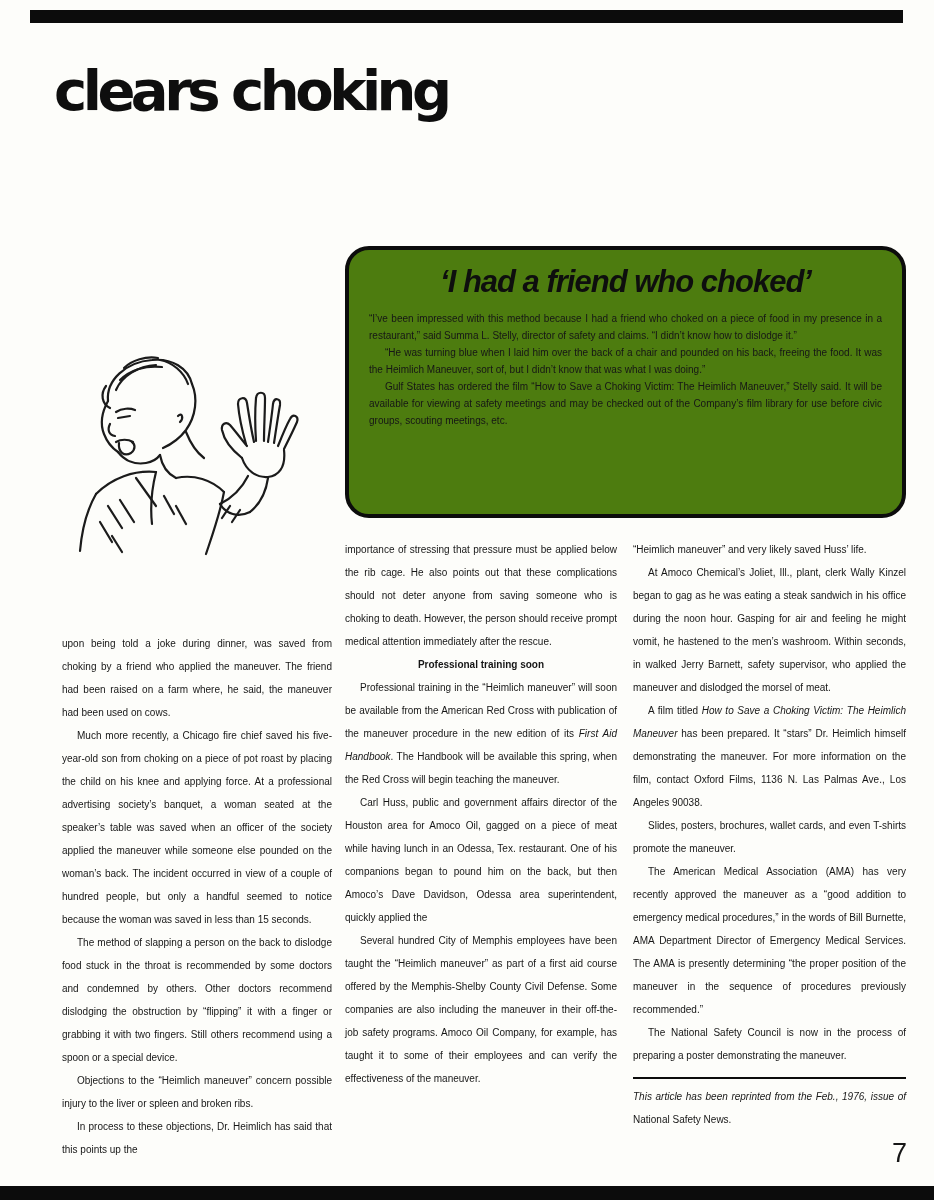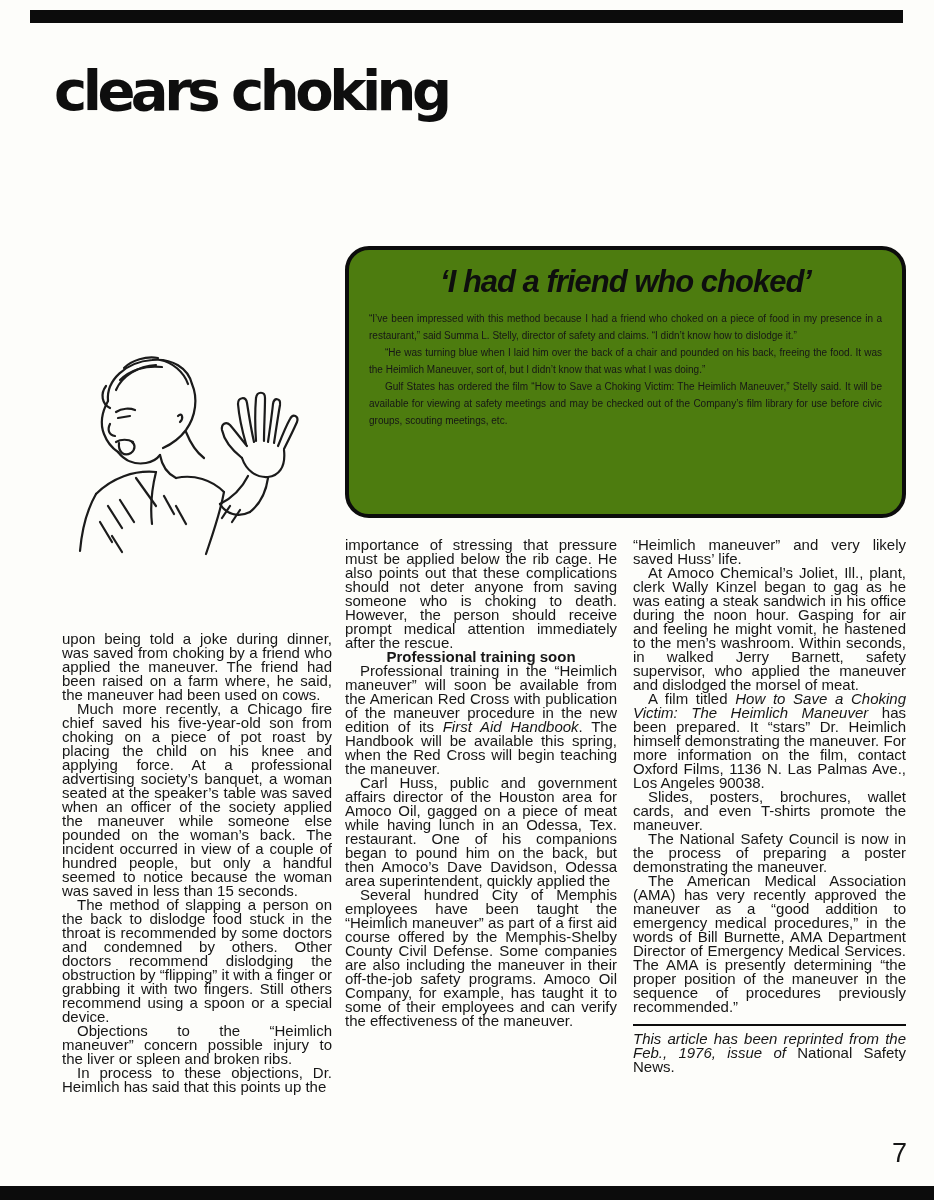--- a/index.html
+++ b/index.html
@@ -21,21 +21,21 @@
     border:4px solid #0c0c0c; border-radius:24px; background:#4d7c0f;
     padding:12px 20px 10px;
   }
   .quote-title {
     text-align:center; font-size:31px; font-weight:bold; font-style:italic;
     letter-spacing:-1px; margin:2px 0 10px; color:#0e0e0e;
   }
   .quote-box p { font-size:10px; line-height:17px; text-align:justify; }
   .quote-box p + p { text-indent:16px; }
   .illustration { position:absolute; left:60px; top:346px; }
-  .col { position:absolute; font-size:15px; line-height:14px; text-align:justify; }
+  .col { position:absolute; font-size:10px; line-height:23px; text-align:justify; }
   .col p { margin:0; }
   .col p.ind { text-indent:15px; }
   .col-left  { left:62px;  top:632px; width:270px; }
   .col-mid   { left:345px; top:538px; width:272px; }
   .col-right { left:633px; top:538px; width:273px; }
   .subhead { text-align:center; font-weight:bold; margin:8px 0; }
   .reprint-rule { border:none; border-top:2px solid #0c0c0c; margin:10px 0 6px; }
   .reprint .ital { font-style:italic; }
   .reprint .roman { font-style:normal; }
   .page-number { position:absolute; right:27px; top:1138px; font-size:27px; color:#161616; }
@@ -124,22 +124,22 @@
     <p class="ind"><span>Professional training in the “Heimlich maneuver” will soon be available from the American Red Cross with publication of the maneuver procedure in the new edition of its </span><i>First Aid Handbook</i><span>. The Handbook will be available this spring, when the Red Cross will begin teaching the maneuver.</span></p>
     <p class="ind">Carl Huss, public and government affairs director of the Houston area for Amoco Oil, gagged on a piece of meat while having lunch in an Odessa, Tex. restaurant. One of his companions began to pound him on the back, but then Amoco’s Dave Davidson, Odessa area superintendent, quickly applied the</p>
     <p class="ind">Several hundred City of Memphis employees have been taught the “Heimlich maneuver” as part of a first aid course offered by the Memphis-Shelby County Civil Defense. Some companies are also including the maneuver in their off-the-job safety programs. Amoco Oil Company, for example, has taught it to some of their employees and can verify the effectiveness of the maneuver.</p>
   </div>
 
   <div class="col col-right">
     <p>“Heimlich maneuver” and very likely saved Huss’ life.</p>
     <p class="ind">At Amoco Chemical’s Joliet, Ill., plant, clerk Wally Kinzel began to gag as he was eating a steak sandwich in his office during the noon hour. Gasping for air and feeling he might vomit, he hastened to the men’s washroom. Within seconds, in walked Jerry Barnett, safety supervisor, who applied the maneuver and dislodged the morsel of meat.</p>
     <p class="ind"><span>A film titled </span><i>How to Save a Choking Victim: The Heimlich Maneuver</i><span> has been prepared. It “stars” Dr. Heimlich himself demonstrating the maneuver. For more information on the film, contact Oxford Films, 1136 N. Las Palmas Ave., Los Angeles 90038.</span></p>
     <p class="ind">Slides, posters, brochures, wallet cards, and even T-shirts promote the maneuver.</p>
+    <p class="ind">The American Medical Association (AMA) has very recently approved the maneuver as a “good addition to emergency medical procedures,” in the words of Bill Burnette, AMA Department Director of Emergency Medical Services. The AMA is presently determining “the proper position of the maneuver in the sequence of procedures previously recommended.”</p>
     <p class="ind">The National Safety Council is now in the process of preparing a poster demonstrating the maneuver.</p>
-    <p class="ind">The American Medical Association (AMA) has very recently approved the maneuver as a “good addition to emergency medical procedures,” in the words of Bill Burnette, AMA Department Director of Emergency Medical Services. The AMA is presently determining “the proper position of the maneuver in the sequence of procedures previously recommended.”</p>
     <hr class="reprint-rule">
     <p class="reprint"><span class="ital">This article has been reprinted from the Feb., 1976, issue of </span><span class="roman">National Safety News.</span></p>
   </div>
 
   <div class="page-number">7</div>
 
   <div class="rule-bottom"></div>
 
 </div>
 

